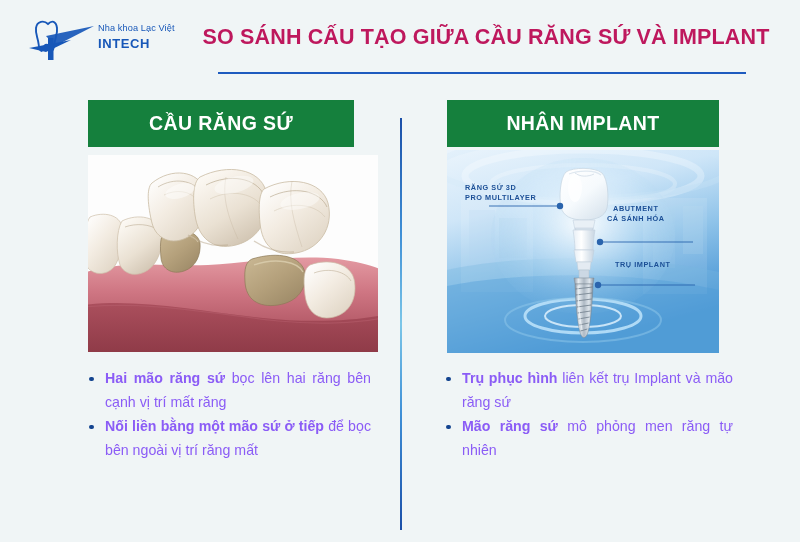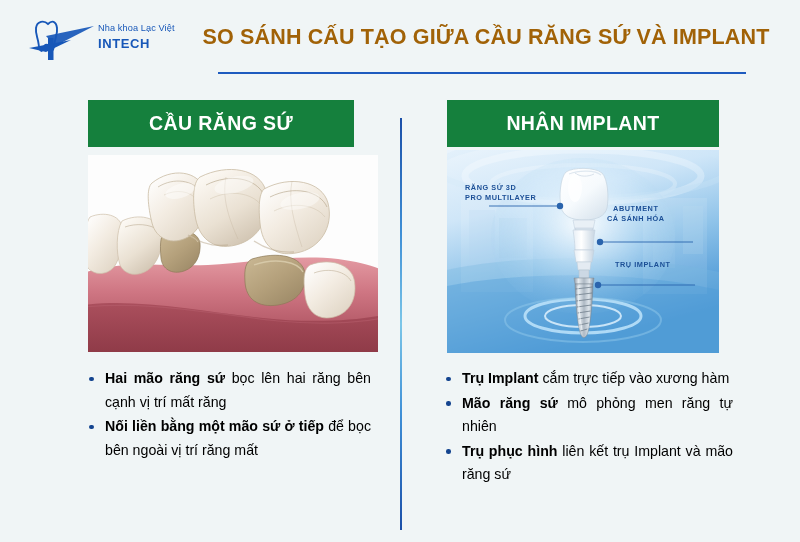--- a/index.html
+++ b/index.html
@@ -23,21 +23,21 @@
   }
   #logo-line2{
     font-size:13px; color:#1757b8; font-weight:800;
     letter-spacing:.6px; line-height:18px; white-space:nowrap;
     margin-top:1px;
   }
 
   #main-title{
     position:absolute; left:186px; top:25px; width:600px;
     text-align:center;
-    font-size:21.5px; font-weight:800; color:#a16207;
+    font-size:21.5px; font-weight:800; color:#be185d;
     letter-spacing:.15px; white-space:nowrap;
   }
   #title-rule{
     position:absolute; left:218px; top:72px; width:528px; height:2px;
     background:#1e5bbf;
   }
 
   
   #divider{
     position:absolute; left:400px; top:118px; width:2px; height:412px;
@@ -81,21 +81,21 @@
   #lbl-post{ left:168px; top:110px; text-align:left; }
 
   
   .bullets{ position:absolute; }
   #bul-left{ left:86px; top:367px; width:285px; }
   #bul-right{ left:443px; top:367px; width:290px; }
 
   .bullets ul{ list-style:none; }
   .bullets li{
     position:relative; padding-left:19px;
-    font-size:14.2px; line-height:23.5px; color:#000000;
+    font-size:14.2px; line-height:23.5px; color:#8b5cf6;
     text-align:justify; margin-bottom:1px;
   }
   .bullets li::before{
     content:""; position:absolute; left:3px; top:9.5px;
     width:4.5px; height:4.5px; border-radius:50%; background:#14448f;
   }
   .bullets b{ font-weight:800; }
 </style>
 </head>
 <body>
@@ -319,24 +319,21 @@
       <div>CÁ SÁNH HÓA</div>
     </div>
     <div class="implant-label" id="lbl-post">
       <div>TRỤ IMPLANT</div>
     </div>
   </div>
 
   <div class="bullets" id="bul-right">
     <ul>
       <li>
-        <b>Trụ Implant</b><span> cắm trực tiếp vào xương hàm</span>
+        <b>Trụ phục hình</b><span> liên kết trụ Implant và mão răng sứ</span>
       </li>
       <li>
         <b>Mão răng sứ</b><span> mô phỏng men răng tự nhiên</span>
       </li>
-      <li>
-        <b>Trụ phục hình</b><span> liên kết trụ Implant và mão răng sứ</span>
-      </li>
     </ul>
   </div>
 
 </div>
 
 </body></html>

